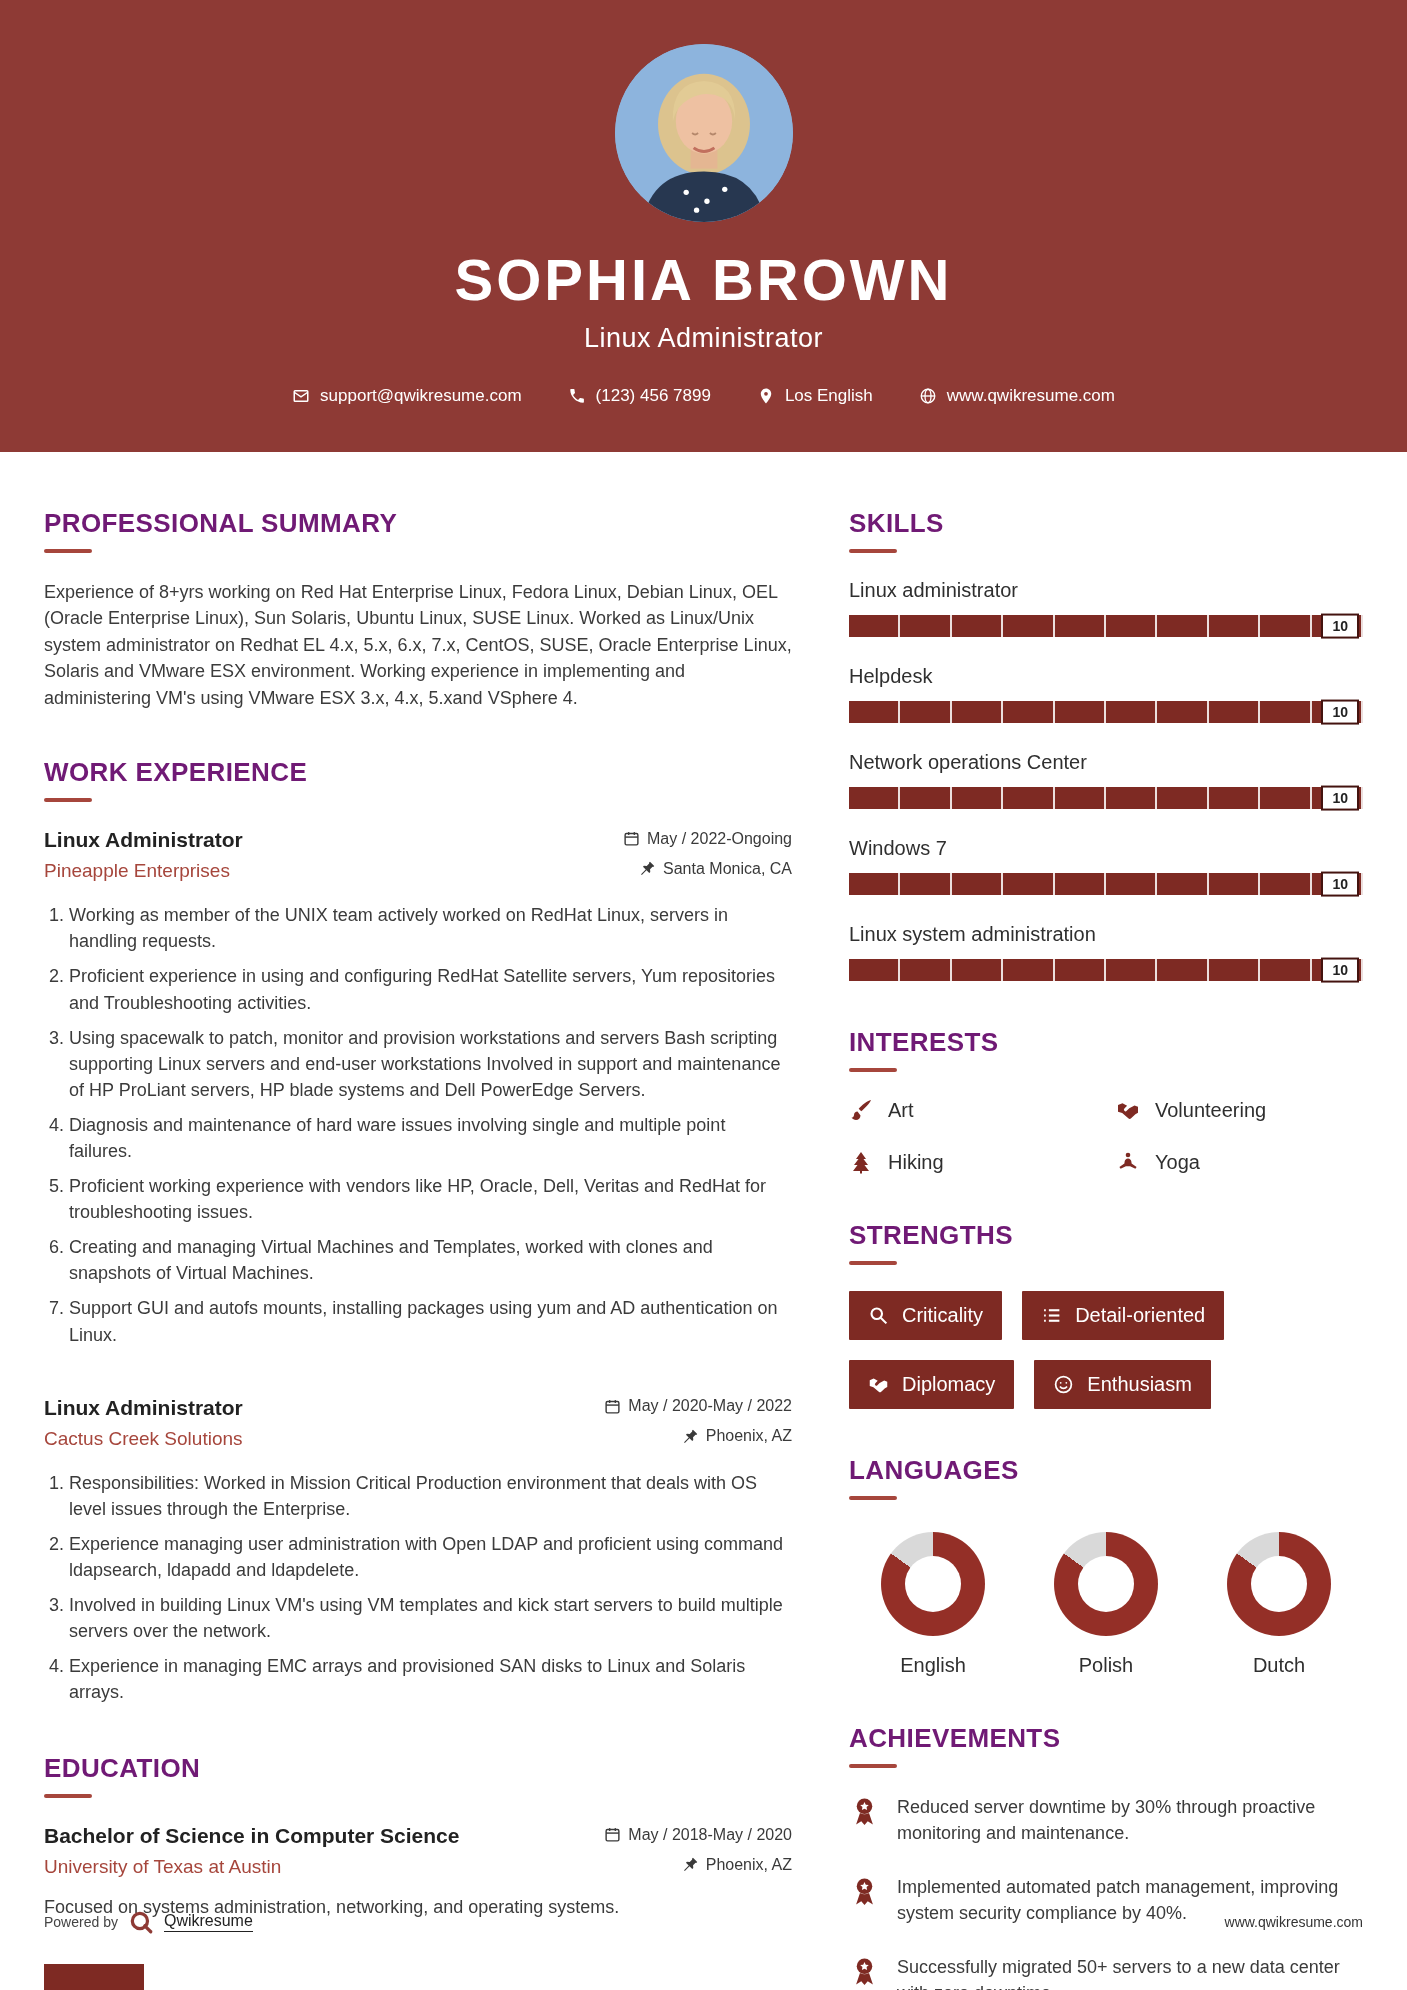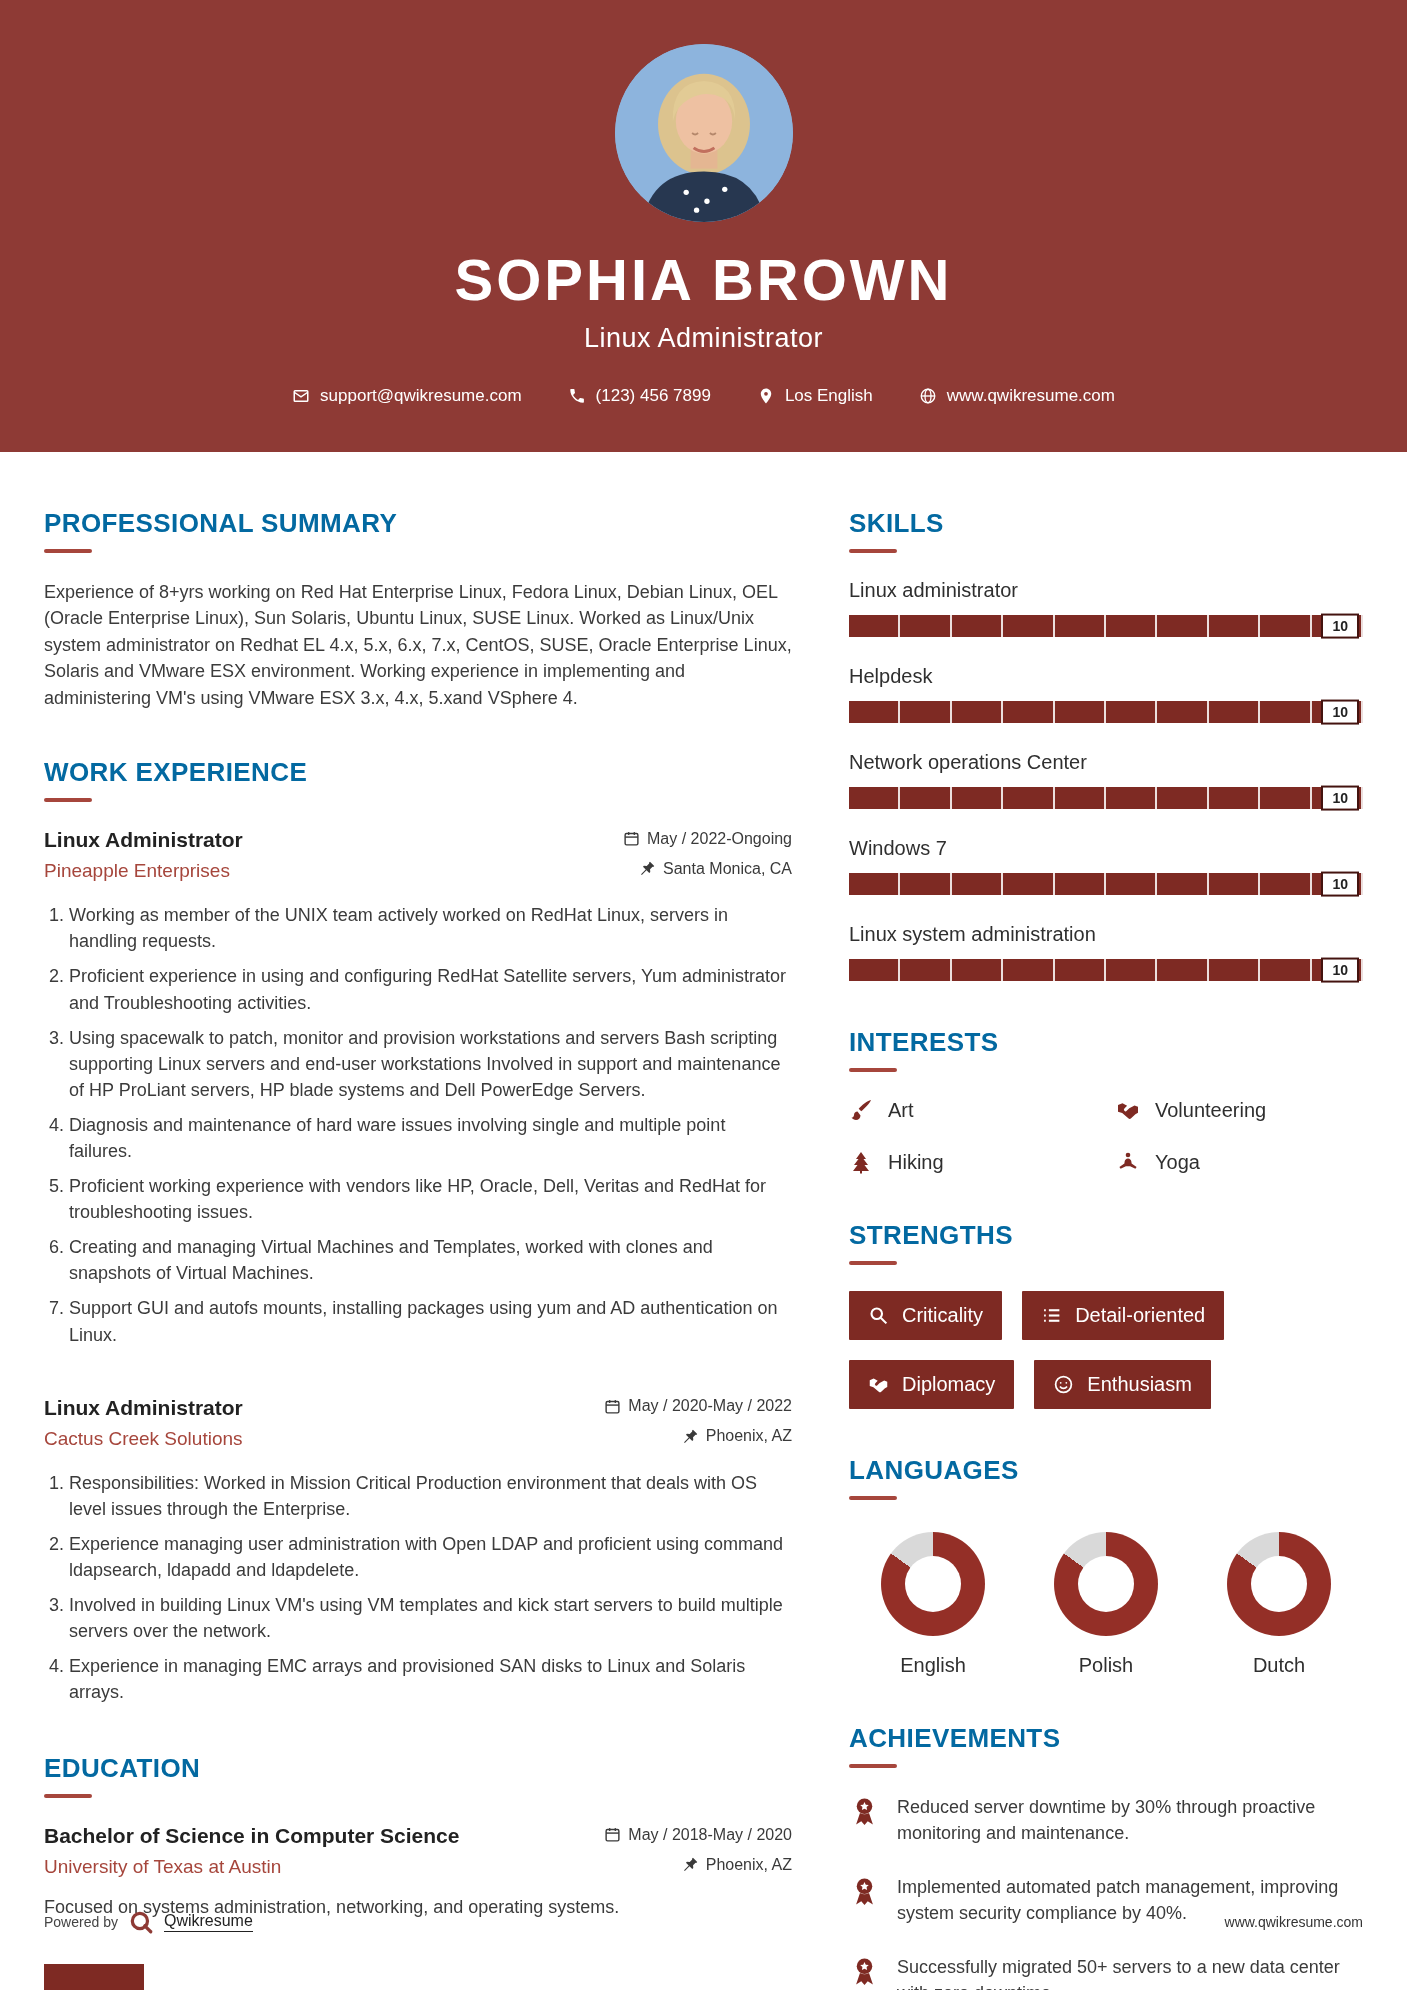--- a/index.html
+++ b/index.html
@@ -16,21 +16,21 @@
   .contact-row { margin-top:32px; display:flex; justify-content:center; align-items:center; gap:46px; font-size:17px; }
   .contact-item { display:flex; align-items:center; gap:10px; }
   .contact-item svg { width:18px; height:18px; flex:none; }
 
   
   .main { display:flex; gap:57px; padding:56px 44px 0; }
   .col-left { width:748px; flex:none; }
   .col-right { flex:1; min-width:0; }
 
   section { margin-bottom:46px; }
-  .section-heading { font-size:26px; font-weight:bold; color:#0369a1; letter-spacing:.4px; }
+  .section-heading { font-size:26px; font-weight:bold; color:#701a75; letter-spacing:.4px; }
   .section-heading::after { content:""; display:block; width:48px; height:4px; border-radius:2px; background:var(--heading-underline, #a6463c); margin-top:10px; }
   .section-body { margin-top:26px; }
 
   
   .summary-text { font-size:18px; line-height:1.47; color:#3b3b3b; }
 
   .job { margin-bottom:48px; }
   .job-head, .job-sub { display:flex; justify-content:space-between; align-items:baseline; gap:20px; }
   .job-title { font-size:21px; font-weight:bold; color:#222; }
   .company { font-size:19px; color:var(--accent-text, #a6463c); margin-top:8px; display:inline-block; }
@@ -160,21 +160,21 @@
             <span class="company">Pineapple Enterprises</span>
             <span class="meta">
               <svg viewBox="0 0 24 24" fill="currentColor">
                   <path d="M15.5 2.5l6 6-1.4 1.4-1-.3-3.5 3.5.3 3.9-1.4 1.4-3.9-3.9L4 21.1 2.9 20l6.6-6.6-3.9-3.9L7 8.1l3.9.3 3.5-3.5-.3-1 1.4-1.4z"></path>
                 </svg>
               <span>Santa Monica, CA</span>
             </span>
           </div>
           <ol class="duties">
             <li>Working as member of the UNIX team actively worked on RedHat Linux, servers in handling requests.</li>
-            <li>Proficient experience in using and configuring RedHat Satellite servers, Yum administrator and Troubleshooting activities.</li>
+            <li>Proficient experience in using and configuring RedHat Satellite servers, Yum repositories and Troubleshooting activities.</li>
             <li>Using spacewalk to patch, monitor and provision workstations and servers Bash scripting supporting Linux servers and end-user workstations Involved in support and maintenance of HP ProLiant servers, HP blade systems and Dell PowerEdge Servers.</li>
             <li>Diagnosis and maintenance of hard ware issues involving single and multiple point failures.</li>
             <li>Proficient working experience with vendors like HP, Oracle, Dell, Veritas and RedHat for troubleshooting issues.</li>
             <li>Creating and managing Virtual Machines and Templates, worked with clones and snapshots of Virtual Machines.</li>
             <li>Support GUI and autofs mounts, installing packages using yum and AD authentication on Linux.</li>
           </ol>
         </article>
 
         <article class="job">
           <div class="job-head">

